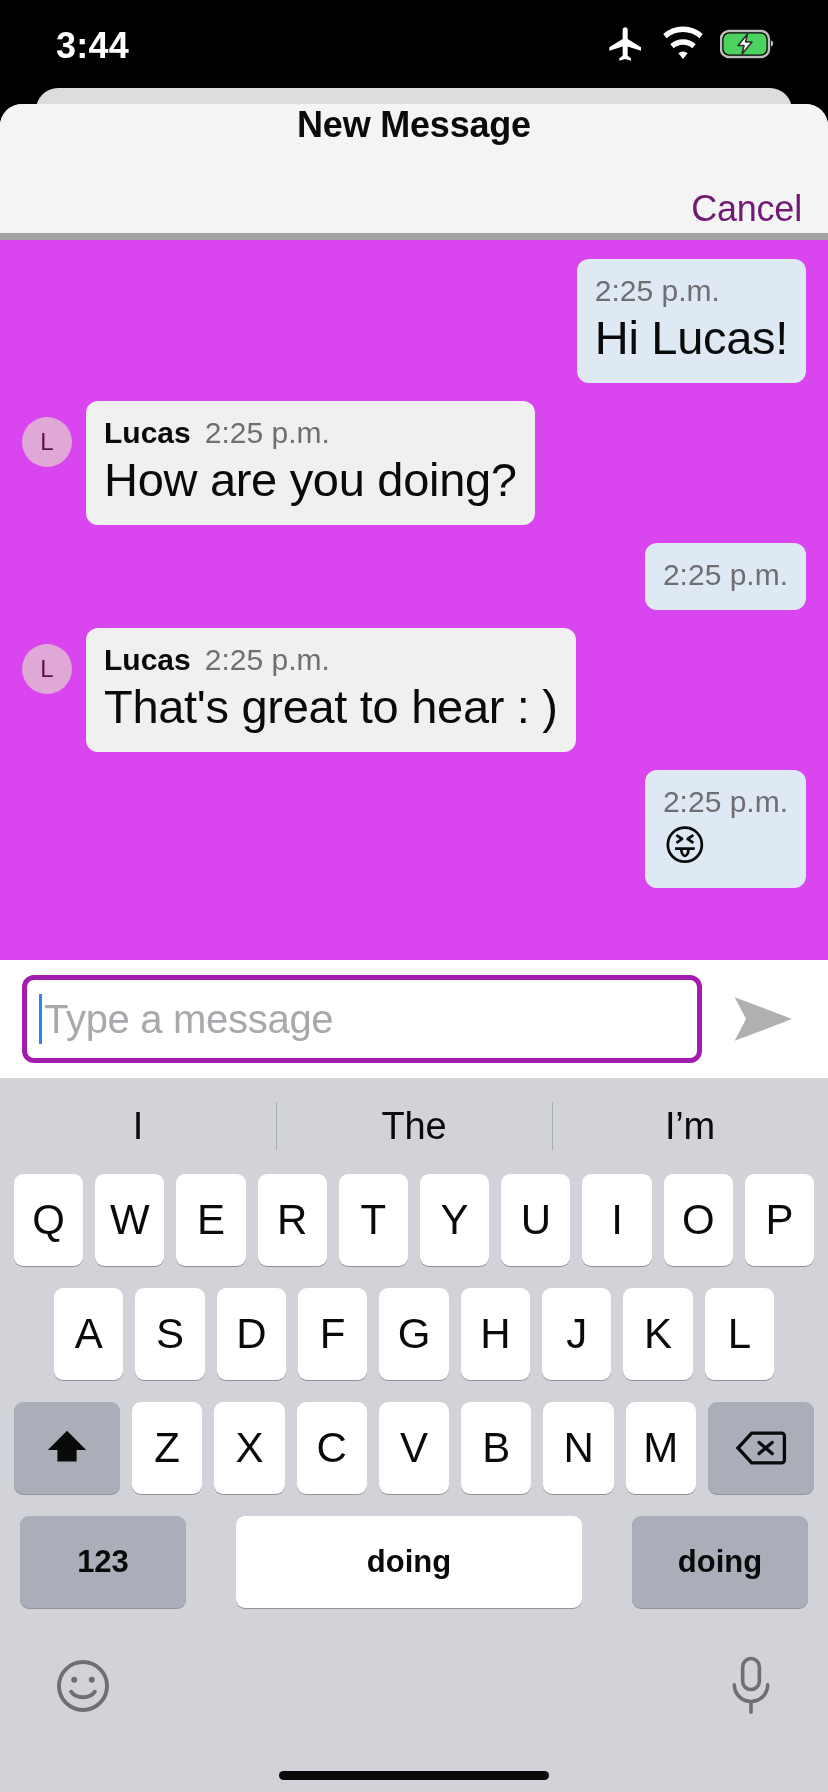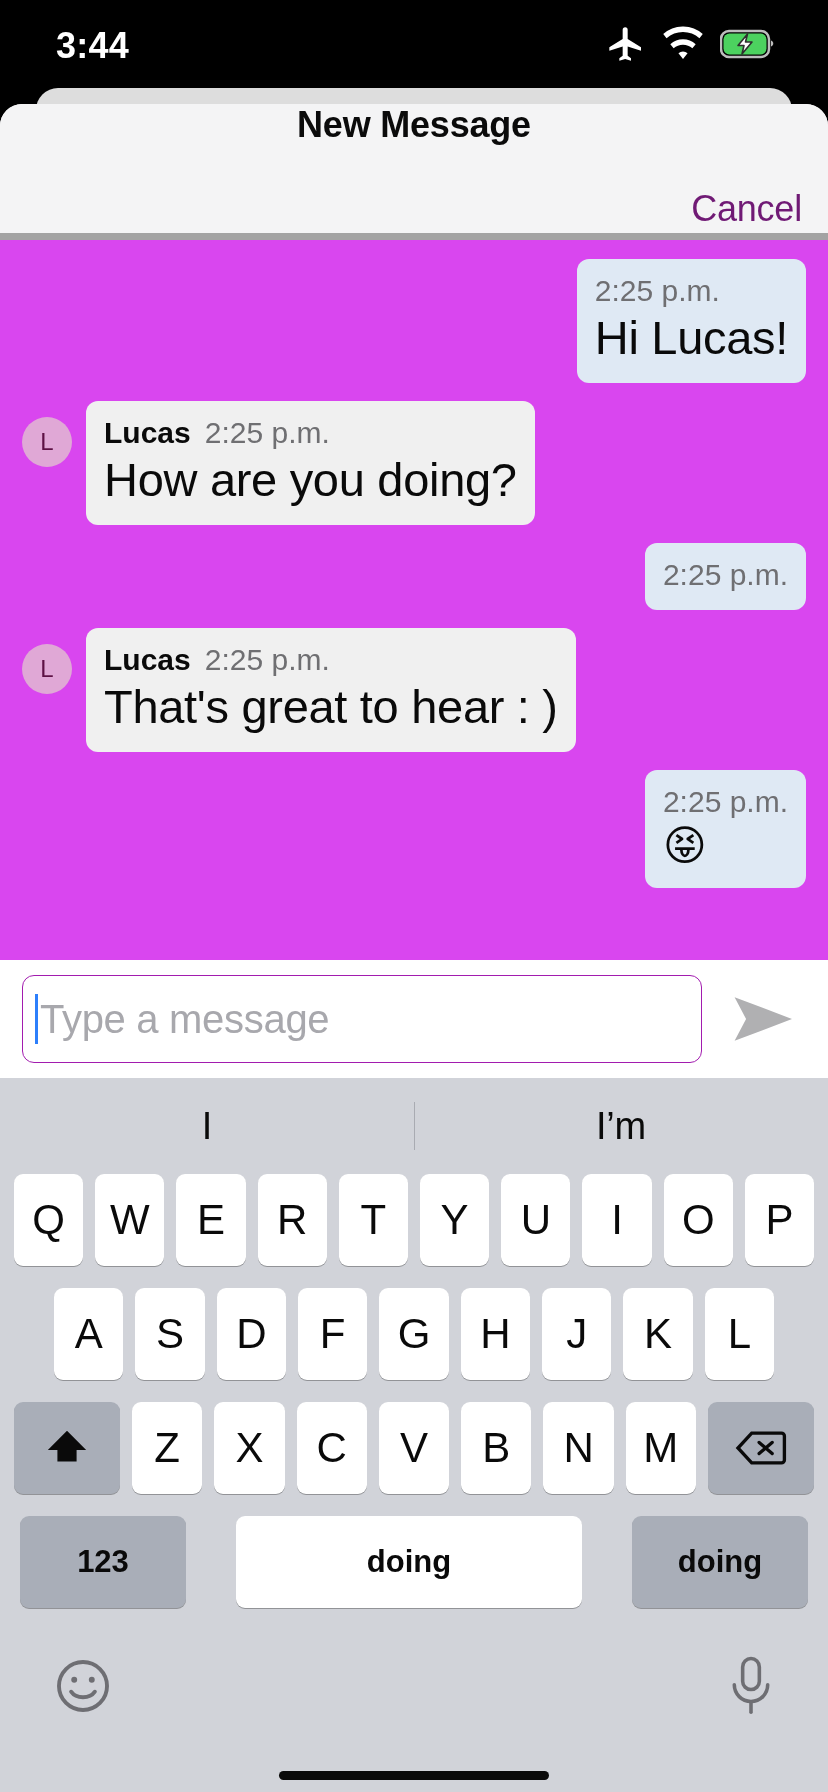--- a/index.html
+++ b/index.html
@@ -112,21 +112,21 @@
   
   #composer {
     display: flex; align-items: center;
     padding: 0 22px;
     height: 118px;
     background: #fff;
   }
   #message-input {
     flex: 1 1 auto;
     height: 88px;
-    border: 1px solid #a21caf;
+    border: 5px solid #a21caf;
     border-radius: 12px;
     background: #fff;
     display: flex; align-items: center;
     padding: 0 12px;
     position: relative;
   }
   #caret {
     width: 3px; height: 50px; background: #2d7ffb; margin-right: 2px;
     flex: 0 0 auto;
   }
@@ -297,20 +297,21 @@
         <svg width="72" height="56" viewBox="0 0 24 20" fill="#b0b0b2">
           <path d="M1.5 2.2 L22 10 L1.5 17.8 L5.6 10 Z"></path>
         </svg>
       </div>
     </div>
 
     <div id="keyboard">
 
       <div id="suggestions">
         <div class="suggestion">I</div>
+        <div class="suggestion">The</div>
         <div class="suggestion">I’m</div>
       </div>
 
       <div class="krow" id="row1">
         <div class="key">Q</div>
         <div class="key">W</div>
         <div class="key">E</div>
         <div class="key">R</div>
         <div class="key">T</div>
         <div class="key">Y</div>

